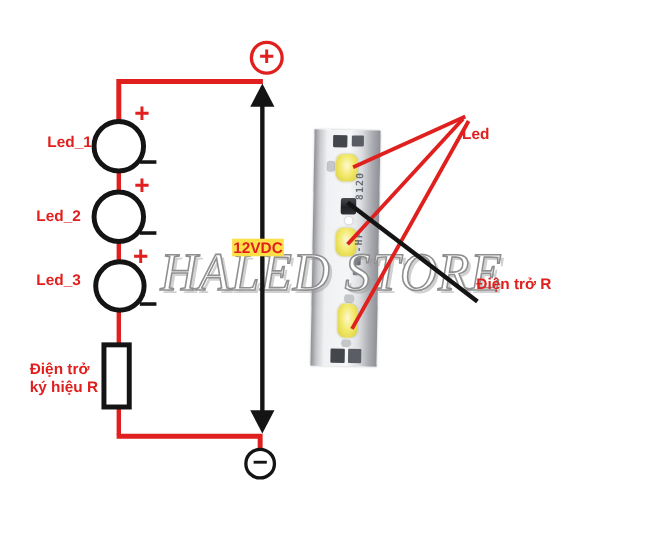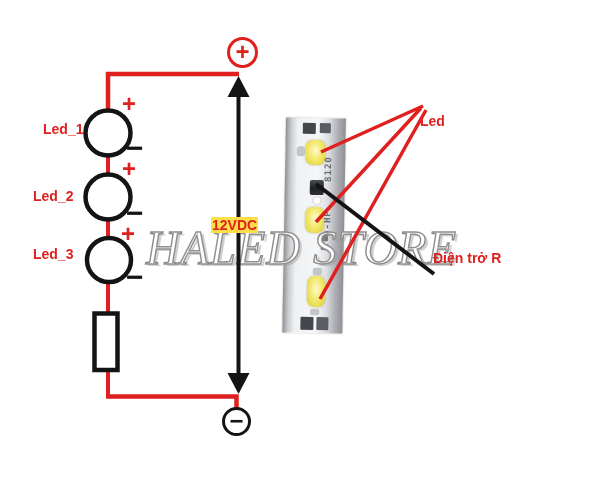--- a/index.html
+++ b/index.html
@@ -114,20 +114,22 @@
     <path d="M423,106 L321,152" stroke="#e0201e" stroke-width="3.5"></path>
     <path d="M421,108 L316,222" stroke="#e0201e" stroke-width="3.5"></path>
     <path d="M426,110 L320,299" stroke="#e0201e" stroke-width="3.5"></path>
     <path d="M316,184 L434,274" stroke="#141414" stroke-width="4"></path>
   </svg>
 
   <div class="lbl lbl-led1">Led_1</div>
   <div class="lbl lbl-led2">Led_2</div>
   <div class="lbl lbl-led3">Led_3</div>
   <div class="lbl lbl-voltage">12VDC</div>
+  <div class="lbl lbl-resistor">Điện trở
+ký hiệu R</div>
 
   <span class="mark mark-plus  p1">+</span>
   <span class="mark mark-minus m1">−</span>
   <span class="mark mark-plus  p2">+</span>
   <span class="mark mark-minus m2">−</span>
   <span class="mark mark-plus  p3">+</span>
   <span class="mark mark-minus m3">−</span>
 
   <div class="terminal terminal-pos">
     <span>+</span>

